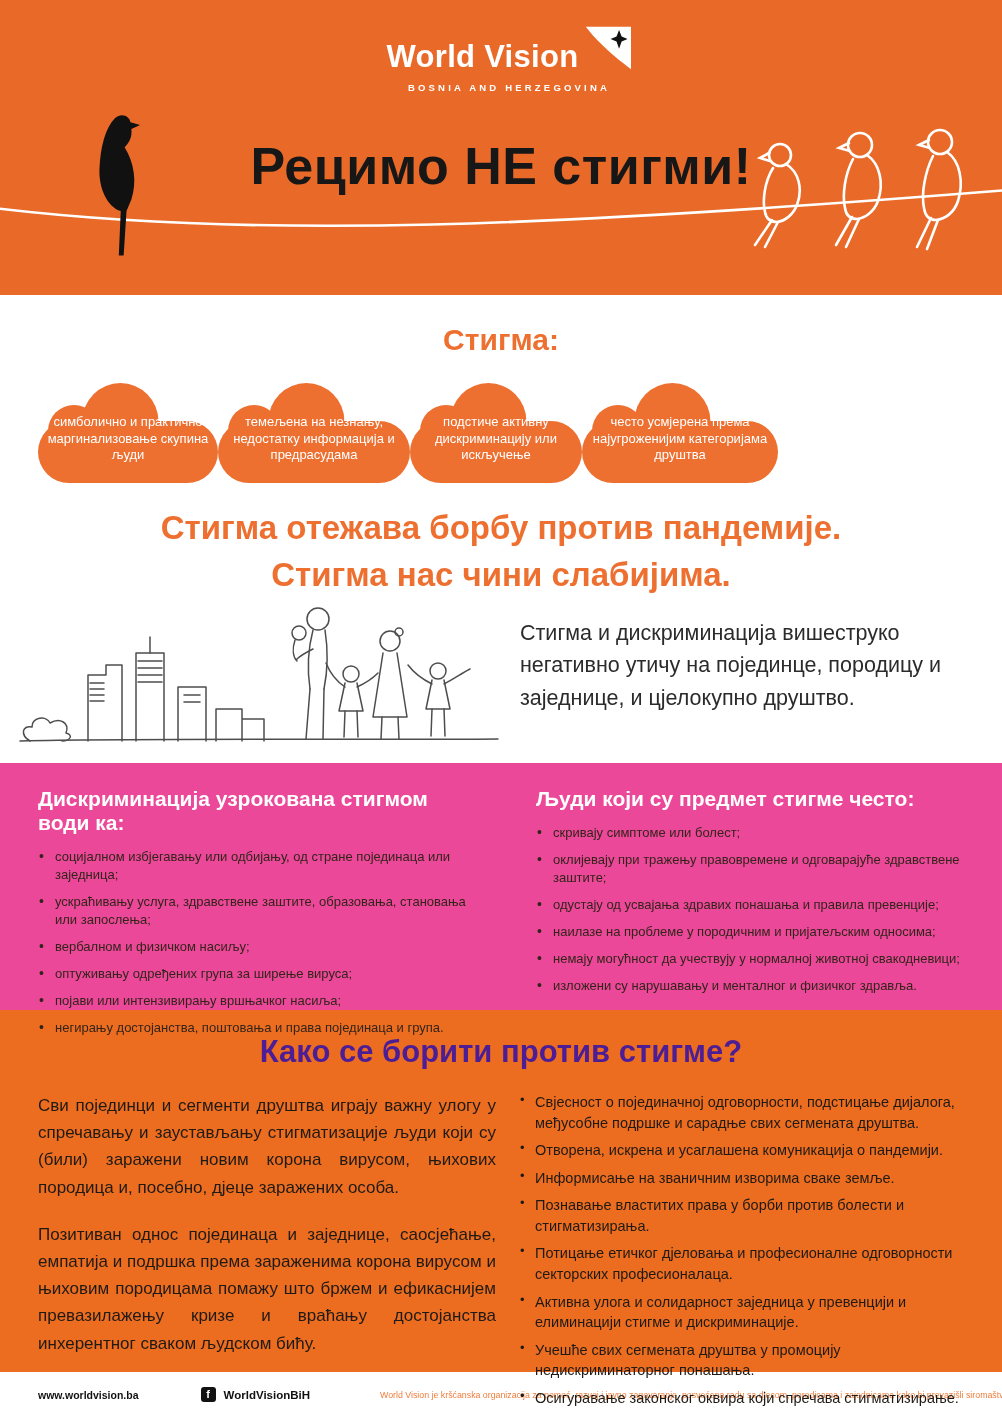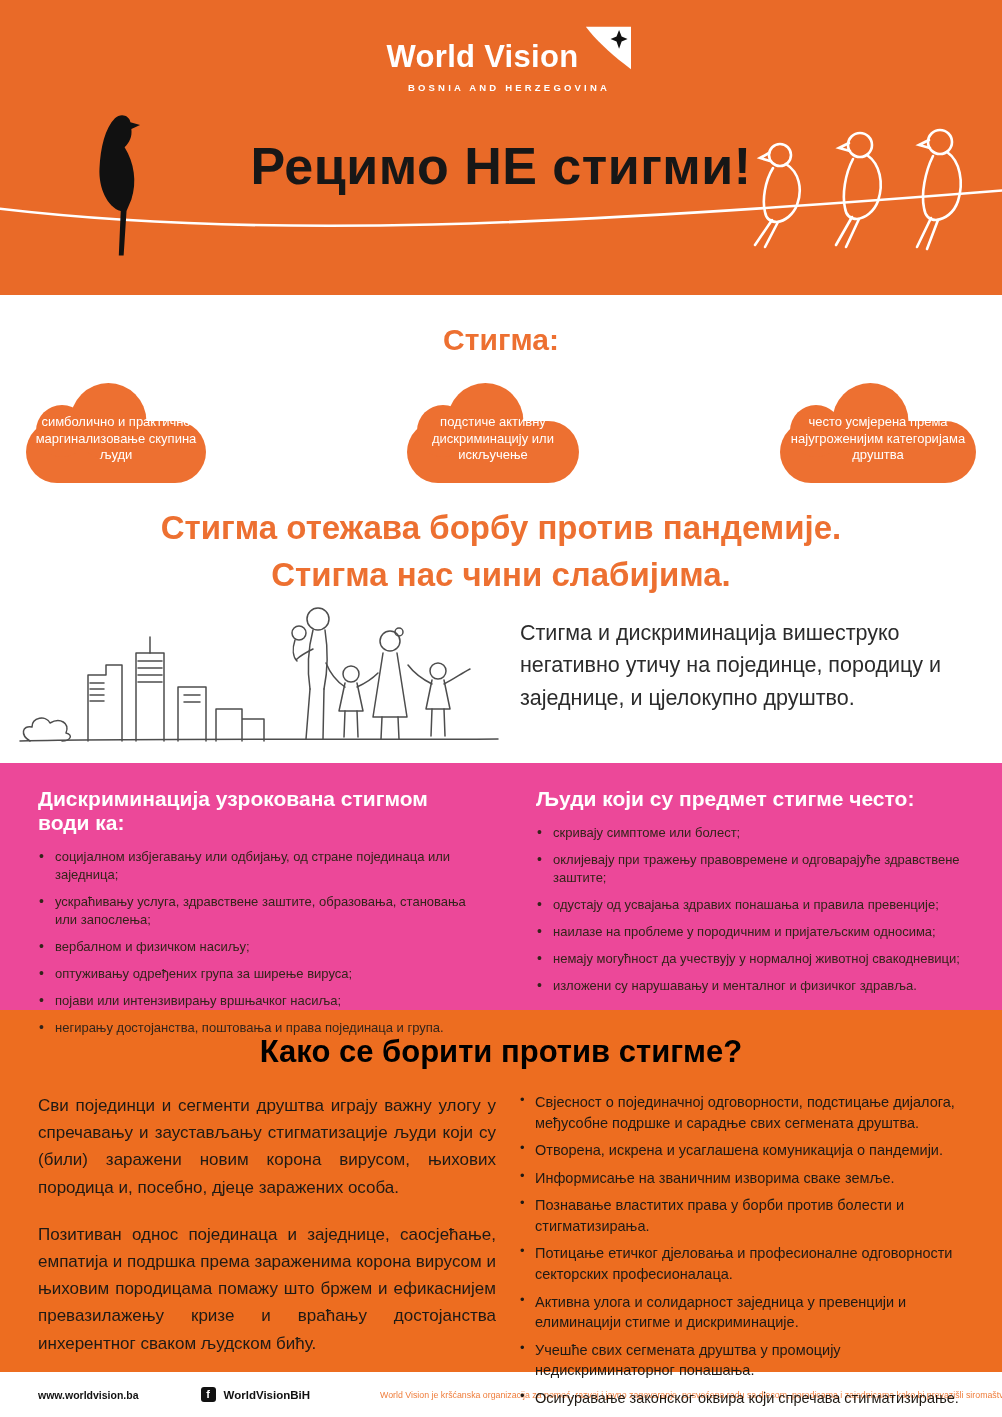--- a/index.html
+++ b/index.html
@@ -16,21 +16,21 @@
   .logo-sub{margin-top:10px;font-size:9.5px;font-weight:bold;letter-spacing:3.2px;color:#fff;}
   .wire{position:absolute;left:0;top:0;width:1002px;height:295px;z-index:1;}
   .bird-black{position:absolute;left:84px;top:110px;width:58px;height:150px;z-index:2;}
   .birds-white{position:absolute;left:742px;top:115px;width:232px;height:140px;z-index:2;}
   .title{position:absolute;top:136px;left:0;width:100%;margin:0;text-align:center;
          font-size:52px;font-weight:bold;color:#171717;letter-spacing:.5px;z-index:2;}
   
   .white-section{position:relative;width:100%;height:468px;background:#fff;}
   .stigma-heading{position:absolute;top:28px;left:0;width:100%;margin:0;text-align:center;
                   font-size:30px;font-weight:bold;color:#ED7031;}
-  .clouds{position:absolute;top:88px;left:0;right:0;display:flex;justify-content:space-between;padding:0 26px;}
+  .clouds{position:absolute;top:88px;left:12px;right:0;display:flex;justify-content:flex-start;padding:0 26px;}
   .cloud{position:relative;height:100px;}
   .cloud .base{position:absolute;bottom:0;left:0;right:0;height:62px;background:#ED7031;border-radius:32px;}
   .cloud .bump-big{position:absolute;top:0;left:50%;transform:translateX(-60%);width:76px;height:76px;background:#ED7031;border-radius:50%;}
   .cloud .bump-small{position:absolute;top:22px;left:10px;width:52px;height:52px;background:#ED7031;border-radius:50%;}
   .cloud span{position:absolute;left:0;right:0;top:0;bottom:0;z-index:1;display:flex;align-items:center;justify-content:center;
               text-align:center;color:#fff;font-size:13px;line-height:1.3;padding:16px 8px 4px;}
   .c1{width:180px;} .c2{width:152px;} .c3{width:192px;} .c4{width:172px;} .c5{width:196px;}
   .headline{position:absolute;top:210px;left:0;width:100%;margin:0;text-align:center;
             font-size:33px;font-weight:bold;color:#ED7031;line-height:1.42;}
   .illustration{position:absolute;left:18px;top:294px;width:482px;height:162px;}
@@ -41,21 +41,21 @@
   .panel{box-sizing:border-box;height:100%;padding:24px 22px 0 38px;}
   .panel-left{width:500px;background:#ec4899;}
   .panel-right{width:502px;background:#ec4899;padding-left:36px;}
   .panel h2{margin:0 0 13px;font-size:21px;line-height:1.15;color:#fff;}
   .panel-left h2{max-width:430px;}
   .panel ul{list-style:none;margin:0;padding:0;}
   .panel li{position:relative;padding-left:17px;margin-bottom:9px;font-size:13px;line-height:1.38;color:#33241A;}
   .panel li::before{content:"\2022";position:absolute;left:1px;top:-1px;font-size:14px;}
   
   .fight{box-sizing:border-box;width:100%;height:362px;background:#ED6D20;padding:24px 38px 0;}
-  .fight h2{margin:0 0 22px;text-align:center;font-size:31px;font-weight:bold;color:#000000;}
+  .fight h2{margin:0 0 22px;text-align:center;font-size:31px;font-weight:bold;color:#4c1d95;}
   .fight-cols{display:flex;}
   .fight-left{width:458px;}
   .fight-left p{margin:0 0 20px;font-size:17px;line-height:1.6;color:#1F1A14;text-align:justify;}
   .fight-right{flex:1;margin-left:24px;}
   .fight-right ul{list-style:none;margin:0;padding:0;}
   .fight-right li{position:relative;padding-left:15px;margin-bottom:7px;font-size:14.5px;line-height:1.42;color:#1F1A14;}
   .fight-right li::before{content:"\2022";position:absolute;left:0;top:-1px;font-size:13px;}
   
   .footer{box-sizing:border-box;width:100%;height:45px;background:#fff;display:flex;align-items:center;padding:0 38px;}
   .site{font-size:10.5px;font-weight:bold;color:#111;}
@@ -121,20 +121,26 @@
 
   <section class="white-section">
     <h2 class="stigma-heading">Стигма:</h2>
 
     <div class="clouds">
       <div class="cloud c1">
         <i class="base"></i>
           <i class="bump-big"></i>
           <i class="bump-small"></i>
         <span>симболично и практично маргинализовање скупина људи</span>
+      </div>
+      <div class="cloud c3">
+        <i class="base"></i>
+          <i class="bump-big"></i>
+          <i class="bump-small"></i>
+        <span>темељена на незнању, недостатку информација и предрасудама</span>
       </div>
       <div class="cloud c4">
         <i class="base"></i>
           <i class="bump-big"></i>
           <i class="bump-small"></i>
         <span>подстиче активну дискриминацију или искључење</span>
       </div>
       <div class="cloud c5">
         <i class="base"></i>
           <i class="bump-big"></i>

